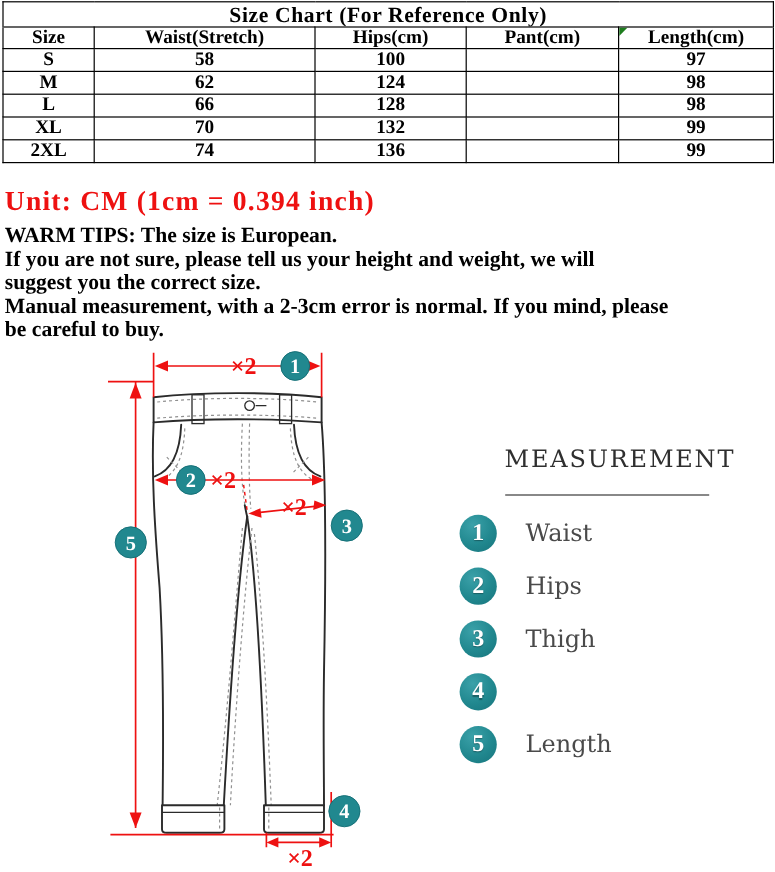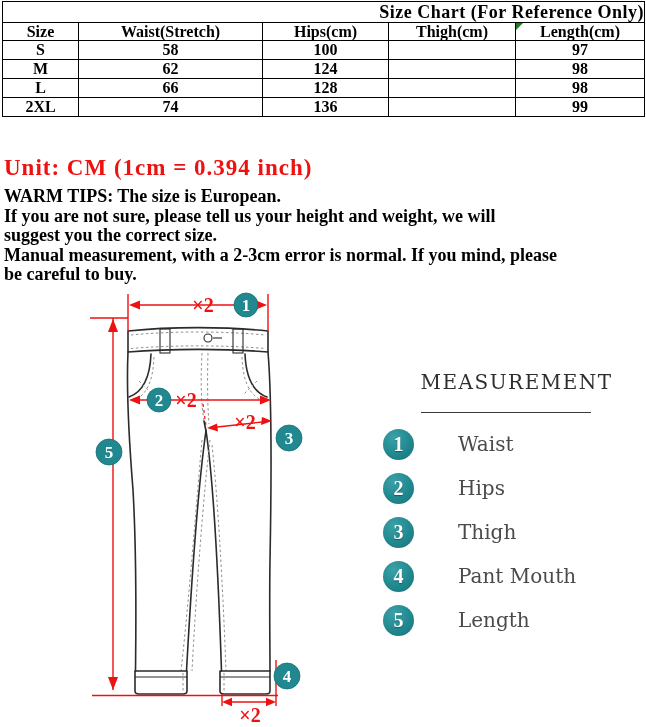--- a/index.html
+++ b/index.html
@@ -13,21 +13,21 @@
   html,body{background:#fff;}
   body{
     width:646px;height:727px;position:relative;overflow:hidden;
     font-family:"Liberation Serif", serif;
   }
   
   .tbl-wrap{position:absolute;left:2px;top:1px;width:642px;}
   table{border-collapse:collapse;width:642px;table-layout:fixed;}
   .title-cell{
     border:1px solid #000;border-bottom:none;
-    text-align:right;font-weight:bold;font-size:18px;height:21px;
+    text-align:center;font-weight:bold;font-size:18px;height:21px;
     letter-spacing:.5px;
   }
   th,td{
     border:1px solid #000;text-align:center;vertical-align:middle;
     font-weight:bold;font-size:16px;line-height:1;height:19px;
     overflow:hidden;white-space:nowrap;
   }
   th{height:18px;position:relative;}
   .corner-marker{
     position:absolute;left:0;top:0;width:0;height:0;
@@ -66,21 +66,21 @@
   .measure-list{position:absolute;left:0;top:62px;width:245px;list-style:none;}
   .measure-item{display:flex;align-items:center;height:44px;}
   .badge{
     width:31px;height:31px;border-radius:50%;flex:0 0 31px;
     background:radial-gradient(circle at 35% 28%, #3ba1a9 0%, var(--teal) 55%, #17747c 100%);
     color:#fff;font-family:"Liberation Serif",serif;font-size:20px;font-weight:bold;
     display:flex;align-items:center;justify-content:center;
     text-shadow:0 1px 1px rgba(0,0,0,.35);
   }
   .measure-label{
-    margin-left:44px;font-family:"DejaVu Serif",serif;font-size:20px;
+    margin-left:24px;font-family:"DejaVu Serif",serif;font-size:20px;
     color:#4a4a4a;white-space:nowrap;
   }
 </style>
 </head>
 <body>
 
 <div class="tbl-wrap">
   <table>
     <colgroup>
       <col style="width:76px">
@@ -90,21 +90,21 @@
         <col style="width:129px">
     </colgroup>
     <tbody>
         <tr>
       <td class="title-cell" colspan="5">Size Chart  (For Reference Only)</td>
     </tr>
     <tr>
       <th>Size</th>
       <th>Waist(Stretch)</th>
       <th>Hips(cm)</th>
-      <th>Thigh(cm)</th>
+      <th>Pant(cm)</th>
       <th><span class="corner-marker"></span><span>Length(cm)</span></th>
     </tr>
     <tr>
       <td>S</td>
       <td>58</td>
       <td>100</td>
       <td></td>
       <td>97</td>
     </tr>
     <tr>
@@ -113,20 +113,27 @@
       <td>124</td>
       <td></td>
       <td>98</td>
     </tr>
     <tr>
       <td>L</td>
       <td>66</td>
       <td>128</td>
       <td></td>
       <td>98</td>
+    </tr>
+    <tr>
+      <td>XL</td>
+      <td>70</td>
+      <td>132</td>
+      <td></td>
+      <td>99</td>
     </tr>
     <tr>
       <td>2XL</td>
       <td>74</td>
       <td>136</td>
       <td></td>
       <td>99</td>
     </tr>
   </tbody>
     </table>
@@ -258,20 +265,19 @@
     <li class="measure-item">
       <span class="badge">2</span>
       <span class="measure-label">Hips</span>
     </li>
     <li class="measure-item">
       <span class="badge">3</span>
       <span class="measure-label">Thigh</span>
     </li>
     <li class="measure-item">
       <span class="badge">4</span>
-      <span class="measure-label">Pant Mouth</span>
     </li>
     <li class="measure-item">
       <span class="badge">5</span>
       <span class="measure-label">Length</span>
     </li>
   </ul>
 </div>
 
 </body></html>

